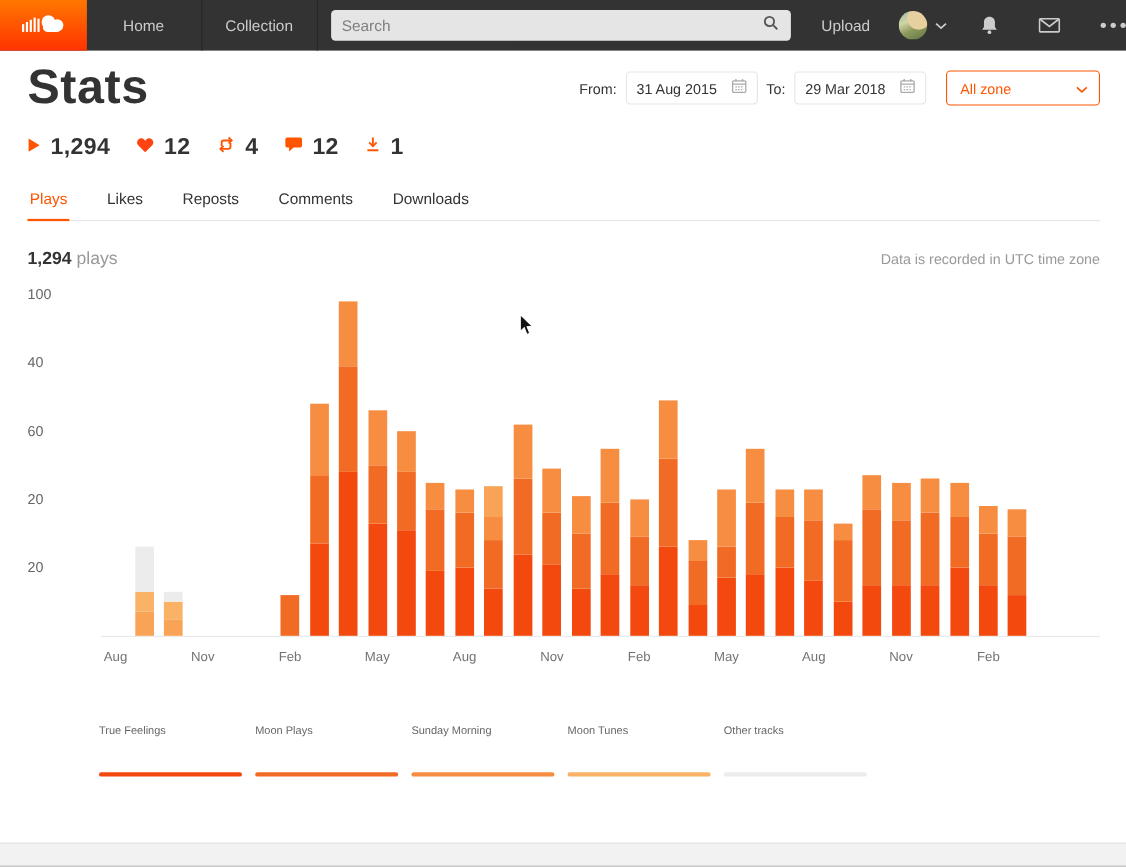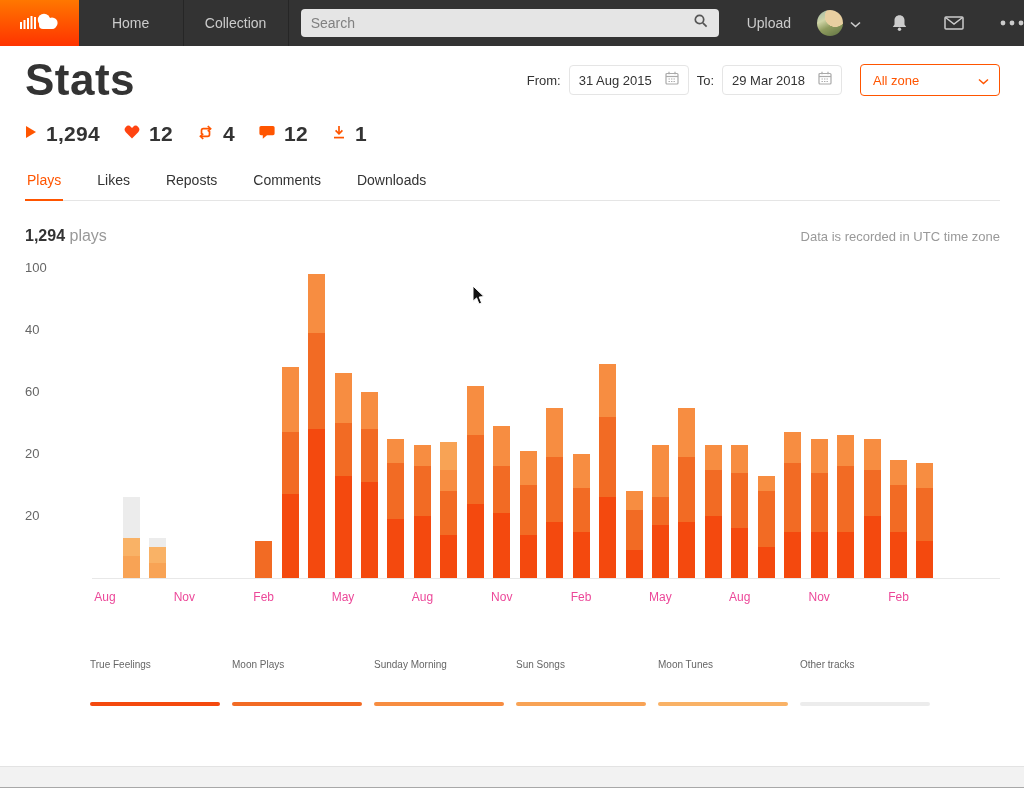--- a/index.html
+++ b/index.html
@@ -55,21 +55,21 @@
   .plays-count .unit { color:#999; }
   .utc-note { font-size:13px; color:#999; }
 
   
   .chart { position:relative; margin-top:24px; height:310px; }
   .ylabel { position:absolute; left:0; font-size:13px; color:#666; }
   .plot { position:absolute; left:67px; right:0; top:0; height:310px; border-bottom:1px solid #e8e8e8; }
   .bar { position:absolute; bottom:0; width:17px; cursor:pointer; }
   .seg { position:absolute; left:0; width:100%; }
   .xaxis { position:relative; height:36px; }
-  .xlab { position:absolute; top:11px; width:44px; text-align:center; font-size:12px; color:#ec4899; }
+  .xlab { position:absolute; top:11px; width:44px; text-align:center; font-size:12px; color:#737373; }
 
   
   .legend { display:flex; margin:44px 0 0 65px; }
   .legend-item { width:142px; cursor:pointer; }
   .legend-label { font-size:10px; color:#666; }
   .legend-swatch { margin-top:32px; width:130px; height:4px; border-radius:2px; }
 
   .footer-strip { position:absolute; left:0; right:0; bottom:0; height:22px;
     background:#f2f2f2; border-top:1px solid #e3e3e3; border-bottom:1px solid #a8a8a8; }
 
@@ -421,24 +421,20 @@
       </div>
       <div class="legend-item">
         <div class="legend-label">Moon Plays</div>
         <div class="legend-swatch" style="background: rgb(242, 107, 36);"></div>
       </div>
       <div class="legend-item">
         <div class="legend-label">Sunday Morning</div>
         <div class="legend-swatch" style="background: rgb(247, 141, 65);"></div>
       </div>
       <div class="legend-item">
-        <div class="legend-label">Sun Songs</div>
-        <div class="legend-swatch" style="background: rgb(248, 163, 85);"></div>
-      </div>
-      <div class="legend-item">
         <div class="legend-label">Moon Tunes</div>
         <div class="legend-swatch" style="background: rgb(249, 178, 102);"></div>
       </div>
       <div class="legend-item">
         <div class="legend-label">Other tracks</div>
         <div class="legend-swatch" style="background: rgb(236, 236, 236);"></div>
       </div>
     </div>
 </div>
 

